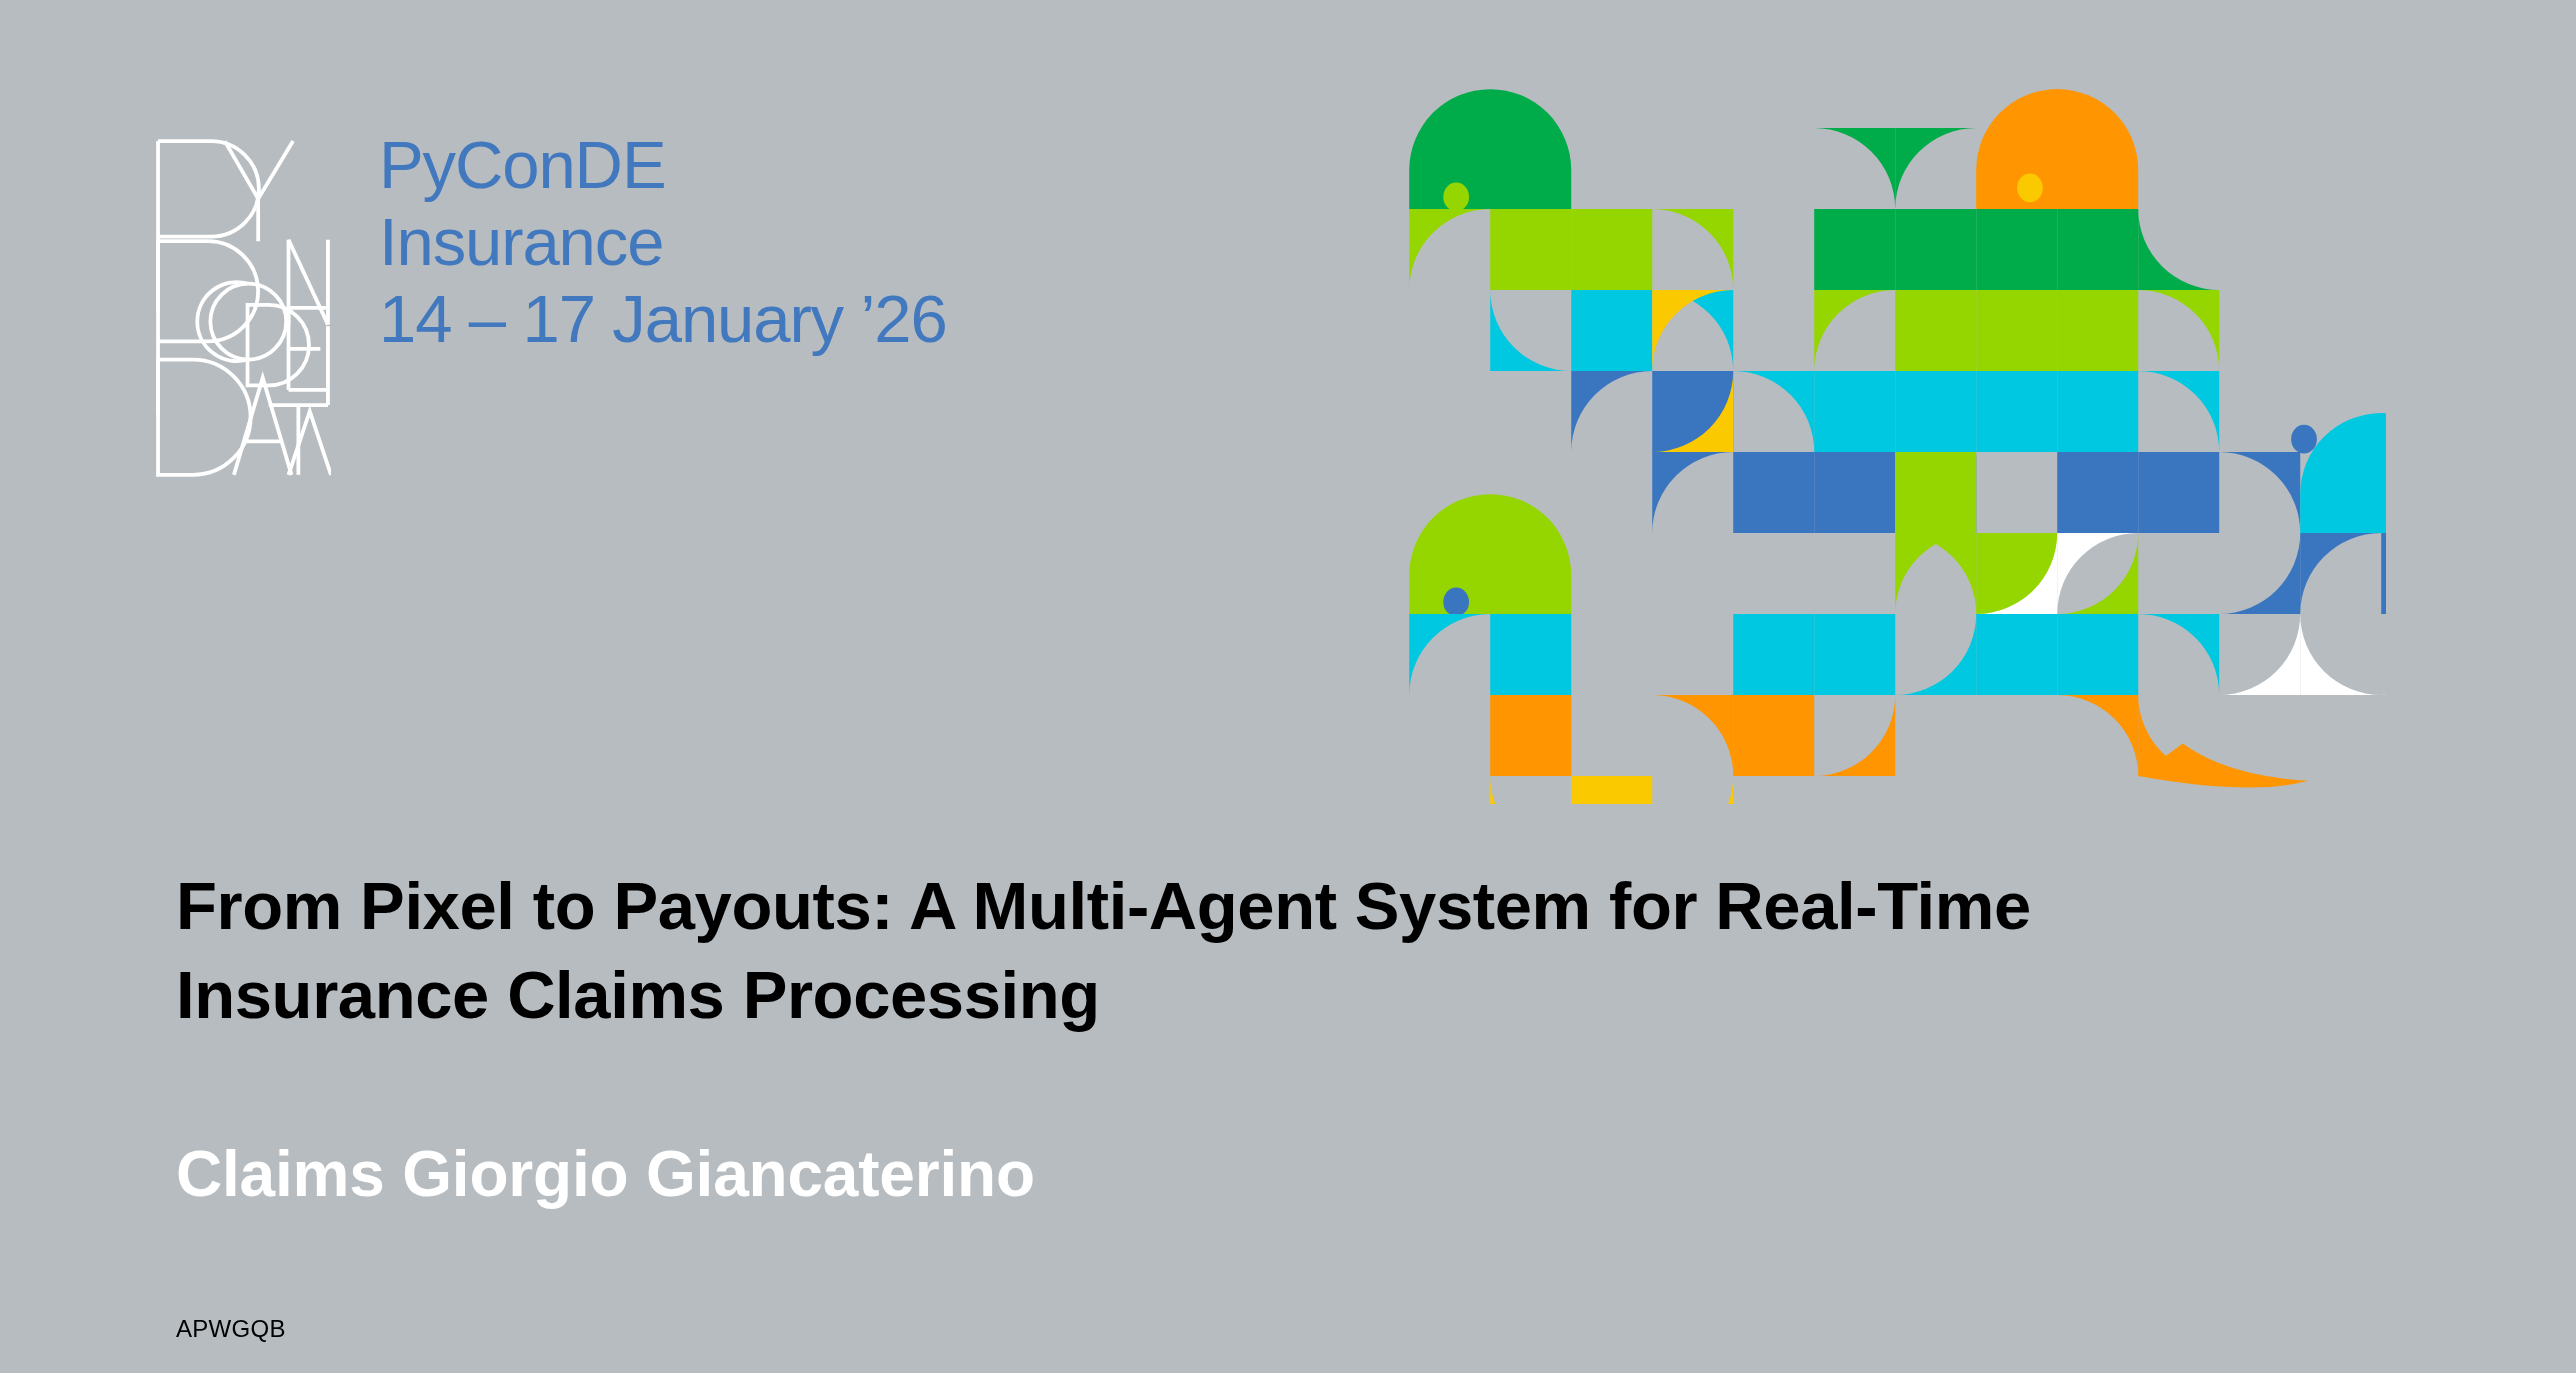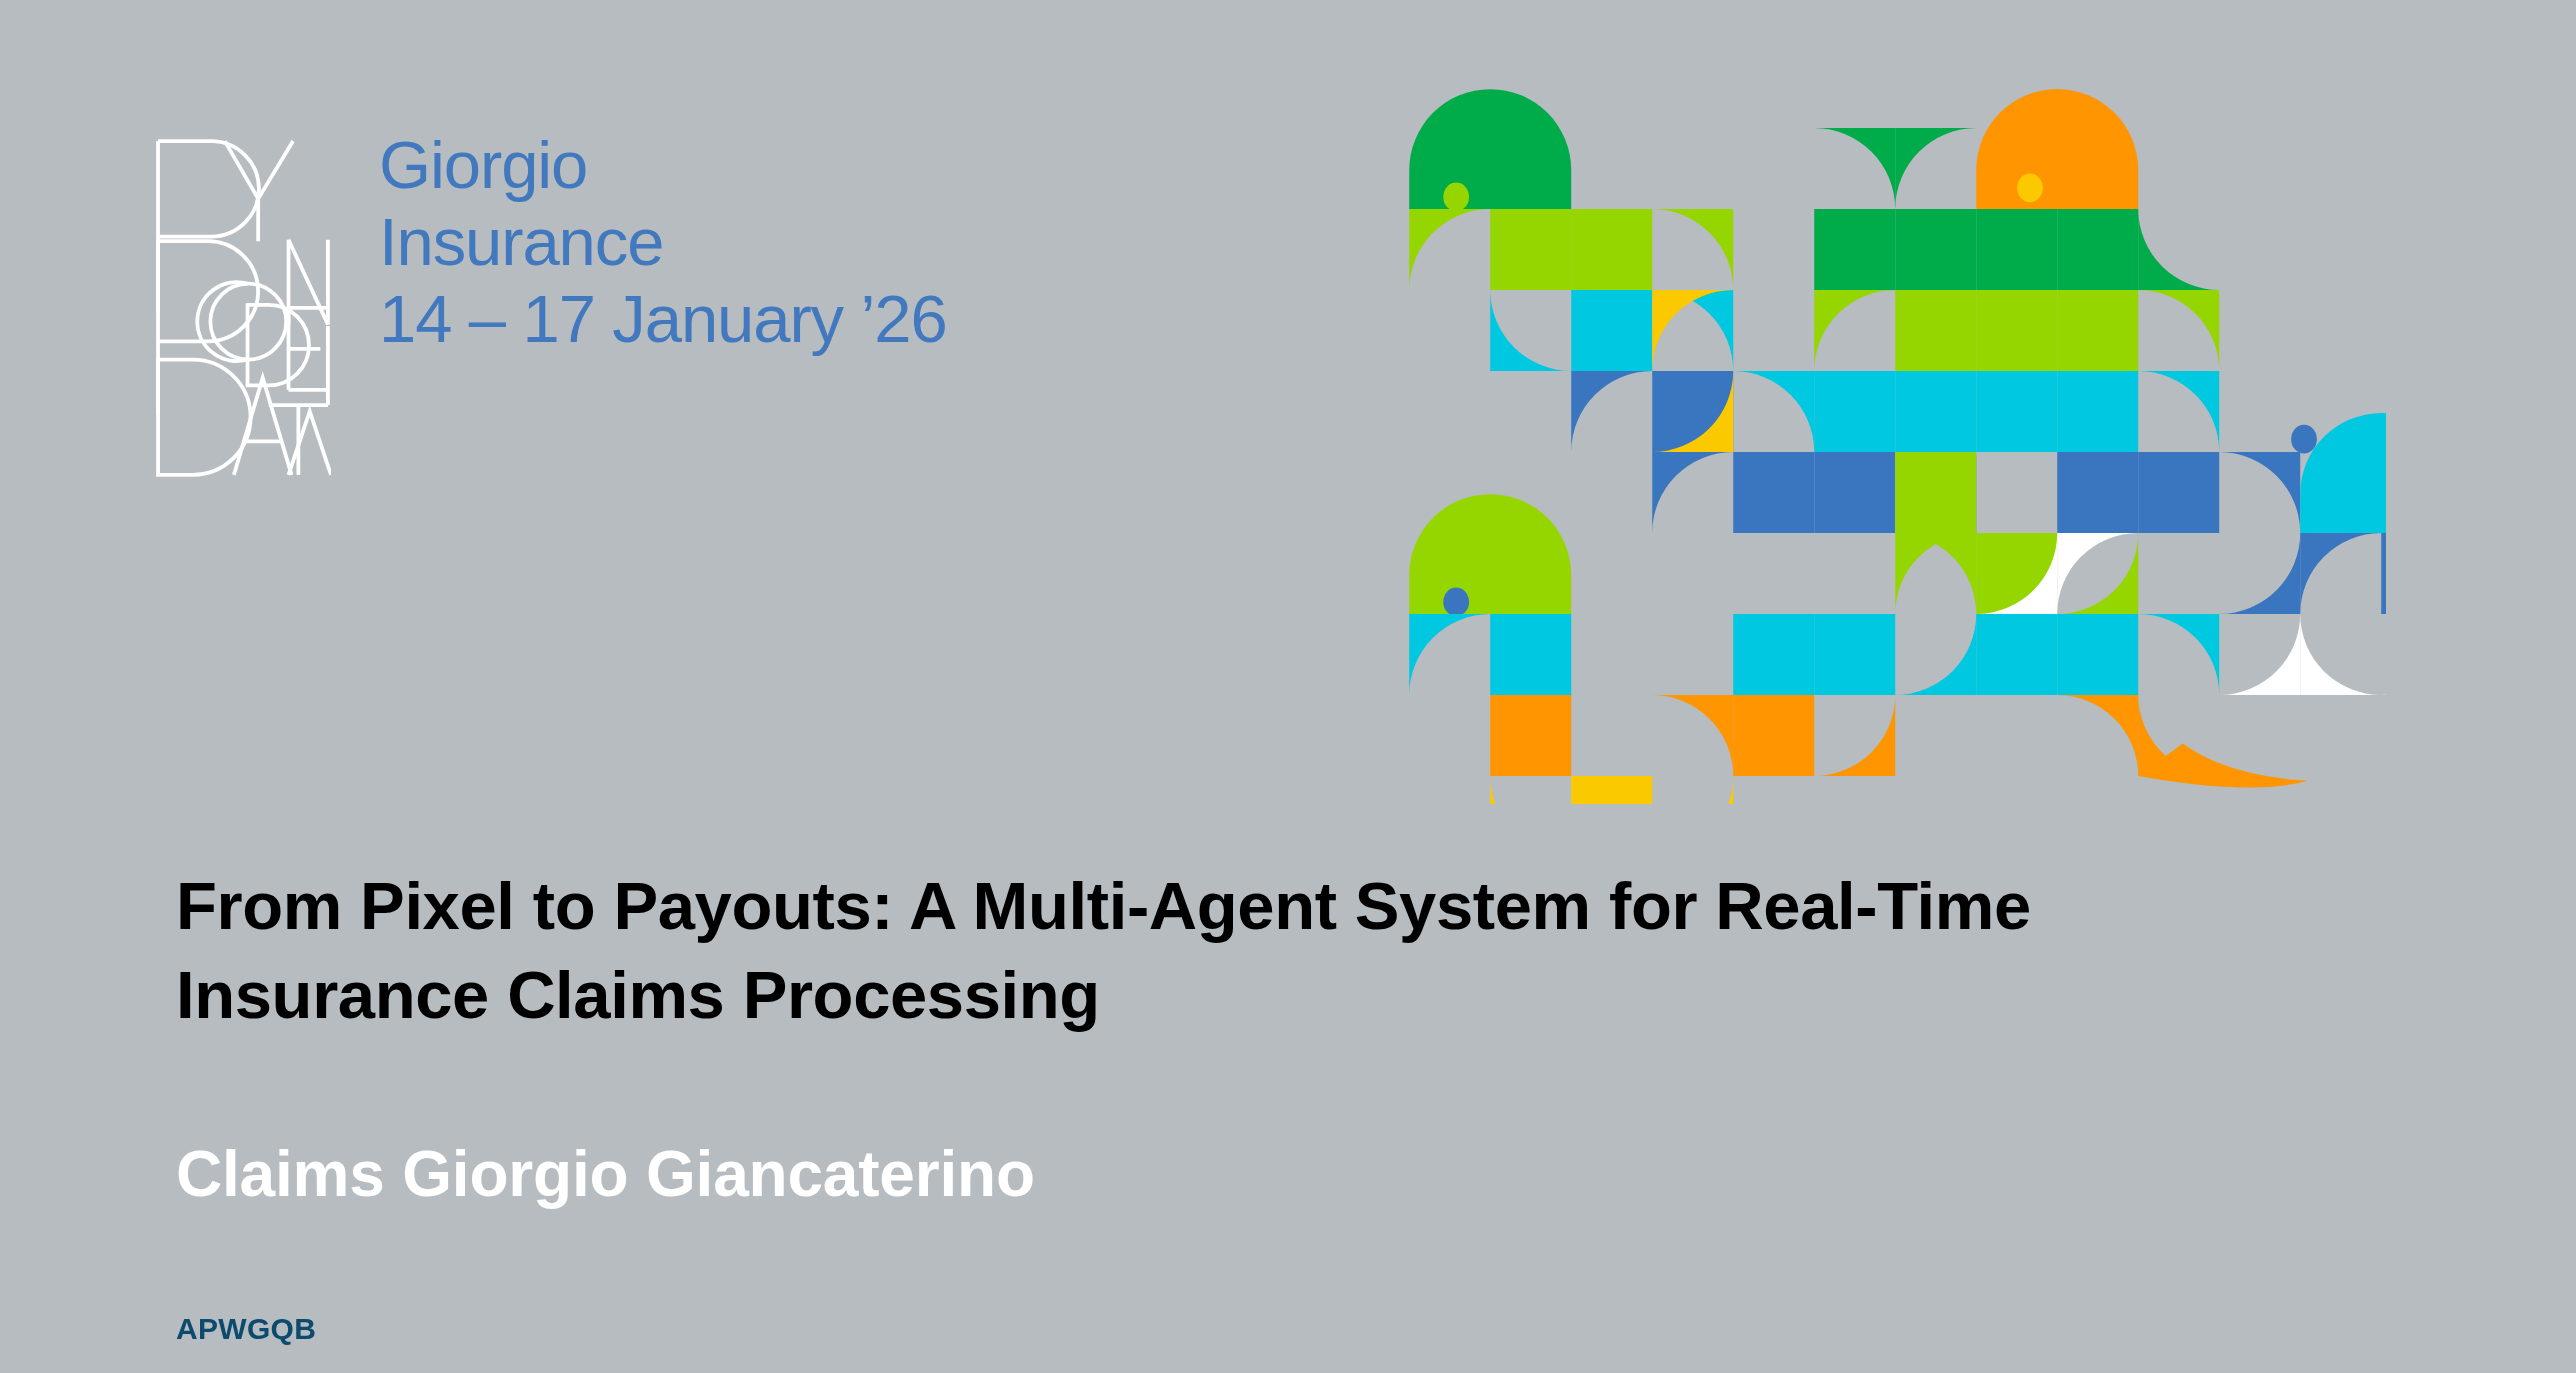--- a/index.html
+++ b/index.html
@@ -71,24 +71,24 @@
     color: #ffffff;
     font-size: 64px;
     line-height: 76px;
     font-weight: 700;
     letter-spacing: -0.2px;
   }
   #session-code {
     position: absolute;
     left: 176px;
     top: 1314px;
-    color: #0c4a6e;
-    font-size: 30px;
+    color: #000000;
+    font-size: 24px;
     line-height: 29px;
-    font-weight: 700;
+    font-weight: 400;
     letter-spacing: 0.3px;
   }
 </style>
 </head>
 <body>
 
 <div id="logo-block">
 
   <div id="logo-mark">
     <svg viewBox="0 0 232 452" xmlns="http://www.w3.org/2000/svg" fill="none" stroke="#ffffff" stroke-width="5">
@@ -125,21 +125,21 @@
       <path d="M150 356 L228 356"></path>
       <path d="M189 356 L189 448"></path>
 
       <path d="M176 448 L204 364 L232 448"></path>
 
       <path d="M228 252 L228 356"></path>
     </svg>
   </div>
 
   <div id="logo-wordmark">
-    <div class="wordmark-line">Giorgio</div>
+    <div class="wordmark-line">PyConDE</div>
     <div class="wordmark-line">Insurance</div>
     <div class="wordmark-line">14 – 17 January ’26</div>
   </div>
 </div>
 
 <div id="birds">
 <svg viewBox="0 0 1290 1000" xmlns="http://www.w3.org/2000/svg" shape-rendering="geometricPrecision">
       <path d="M0 214 L0 162.64 A107 107 0 0 1 214 162.64 L214 214 Z" fill="#00ab4a"></path>
       <ellipse cx="62" cy="198" rx="17" ry="19" fill="#96d600"></ellipse>
       <path d="M0 214 L107 214 A107 107 0 0 0 0 321 Z" fill="#96d600"></path>

